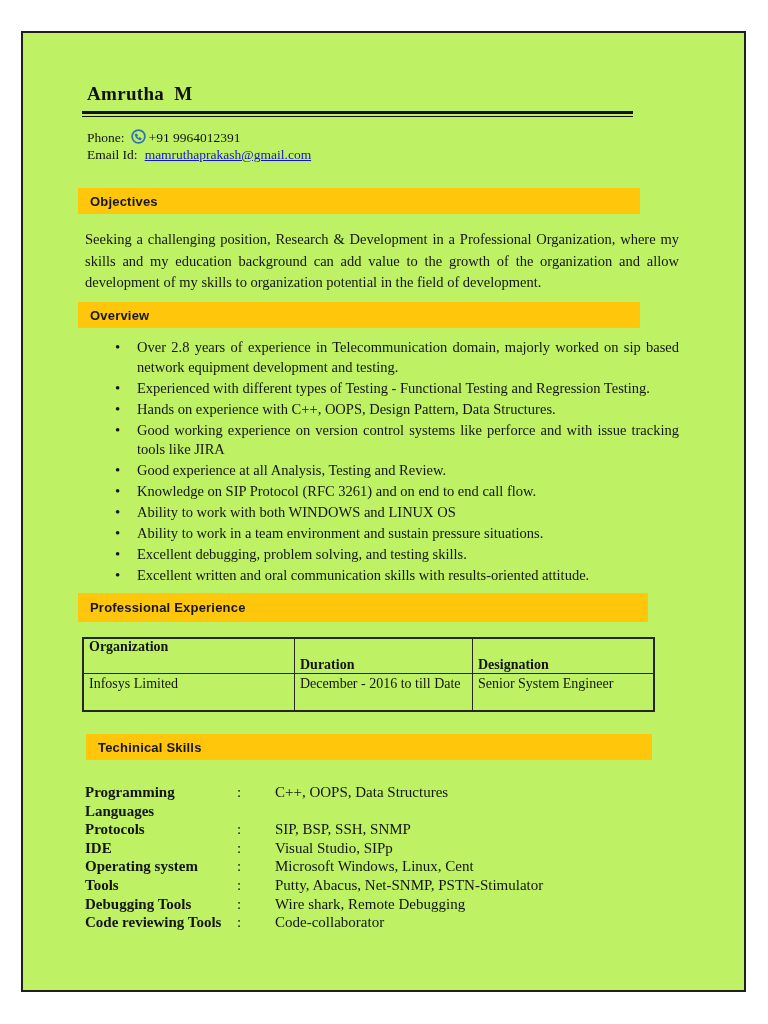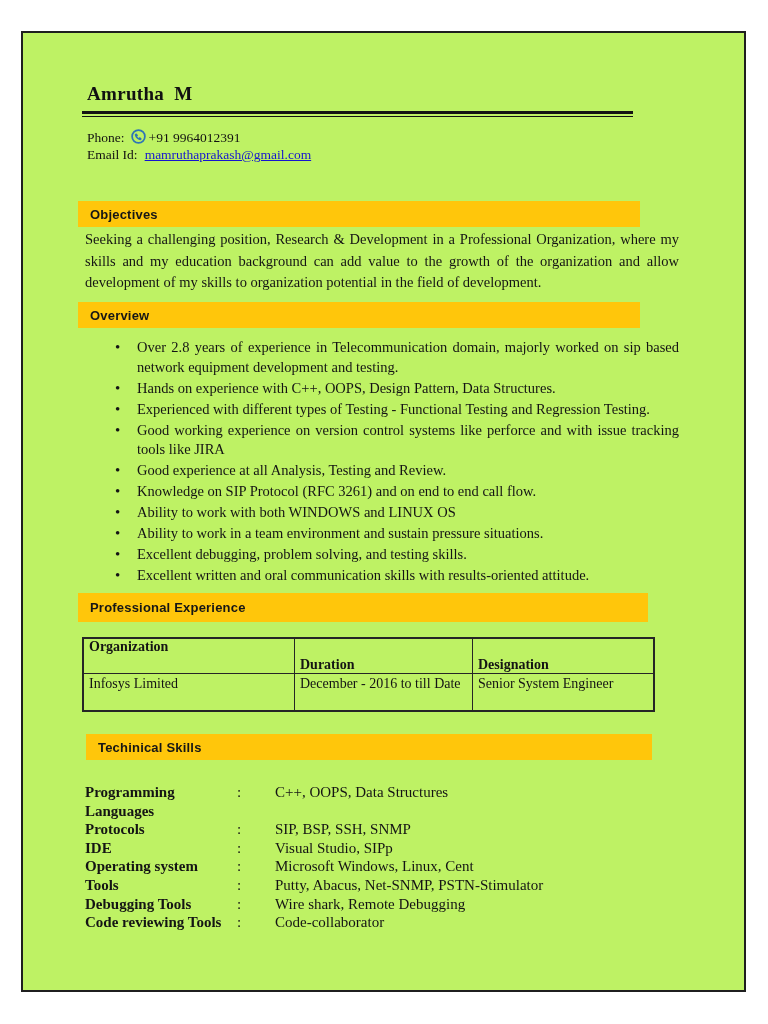--- a/index.html
+++ b/index.html
@@ -31,21 +31,21 @@
   .phone-number{color:#111;}
   .email-link{color:#1515d0;text-decoration:underline;margin-left:7px;cursor:pointer;}
 
   
   .section-bar{
     background:#FFC60B;display:flex;align-items:center;
     font-family:"Liberation Sans","DejaVu Sans",sans-serif;
     font-weight:bold;font-size:13px;color:#161616;
     padding-left:12px;box-sizing:border-box;letter-spacing:0.2px;
   }
-  .bar-objectives{left:55px;top:155px;width:562px;height:26px;margin-top:13px;}
+  .bar-objectives{left:55px;top:155px;width:562px;height:26px;}
   .bar-overview  {left:55px;top:269px;width:562px;height:26px;}
   .bar-experience{left:55px;top:560px;width:570px;height:29px;}
   .bar-skills    {left:63px;top:701px;width:566px;height:26px;}
 
   
   .para-objective{
     left:62px;top:196px;width:594px;
     font-size:14.5px;line-height:21.5px;text-align:justify;color:#141414;
   }
 
@@ -111,23 +111,23 @@
   </div>
   <div class="abs para-objective">Seeking a challenging position, Research &amp; Development in a Professional Organization, where my skills and my education background can add value to the growth of the organization and allow development of my skills to organization potential in the field of development.</div>
 
   <div class="abs section-bar bar-overview">
     <span>Overview</span>
   </div>
   <ul class="abs bullets">
 
       <li>Over 2.8 years of experience in Telecommunication domain, majorly worked on sip based network equipment development and testing.</li>
 
+      <li>Experienced with different types of Testing - Functional Testing and Regression Testing.</li>
+
       <li>Hands on experience with C++, OOPS, Design Pattern, Data Structures.</li>
-
-      <li>Experienced with different types of Testing - Functional Testing and Regression Testing.</li>
 
       <li>Good working experience on version control systems like perforce and with issue tracking tools like JIRA</li>
 
       <li>Good experience at all Analysis, Testing and Review.</li>
 
       <li>Knowledge on SIP Protocol (RFC 3261) and on end to end call flow.</li>
 
       <li>Ability to work with both WINDOWS and LINUX OS</li>
 
       <li>Ability to work in a team environment and sustain pressure situations.</li>

